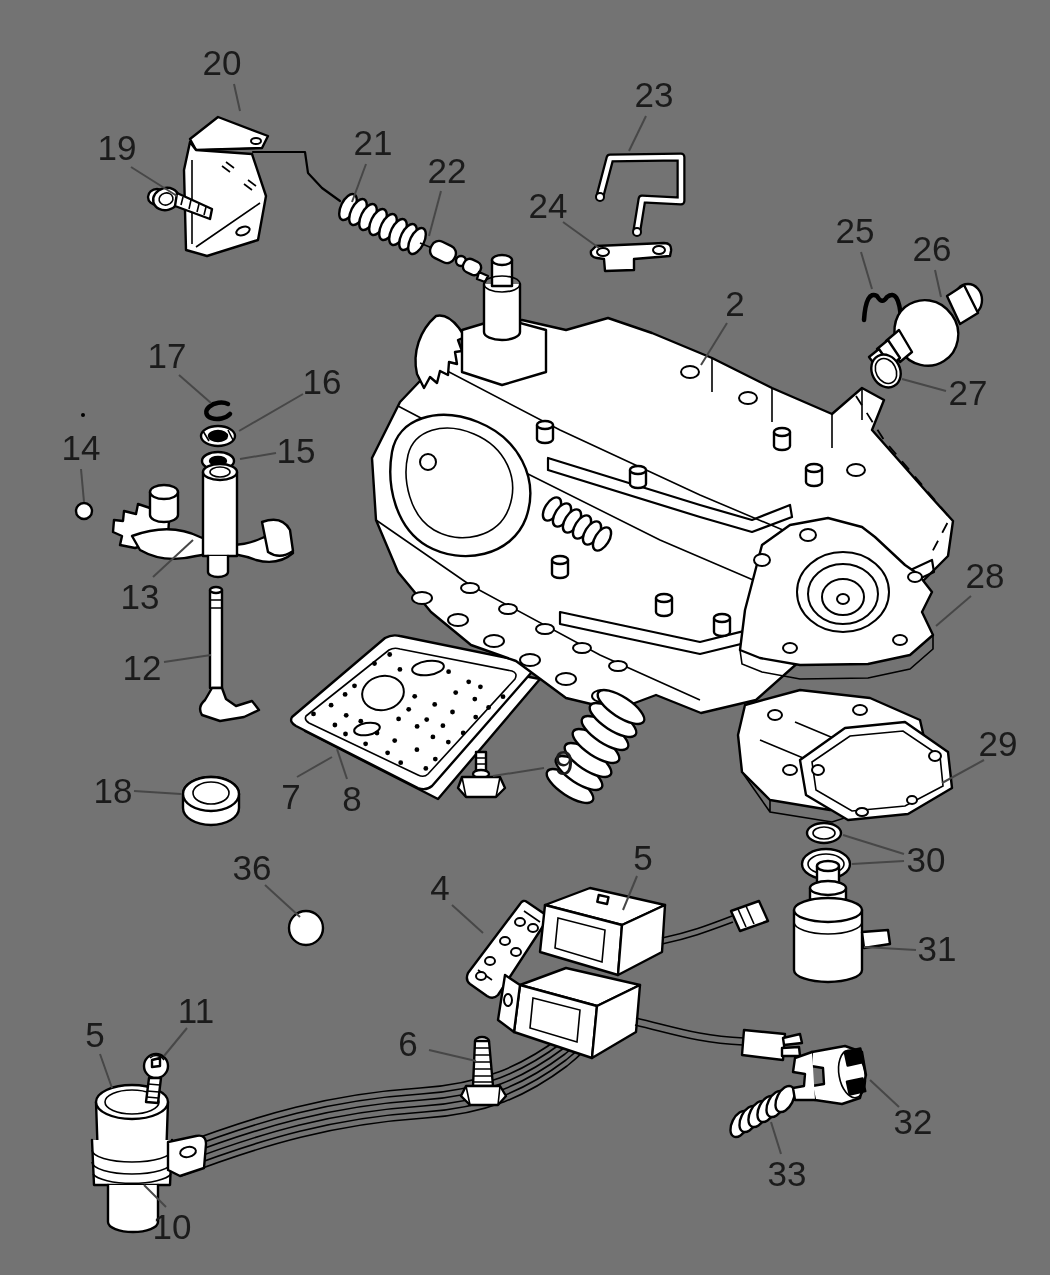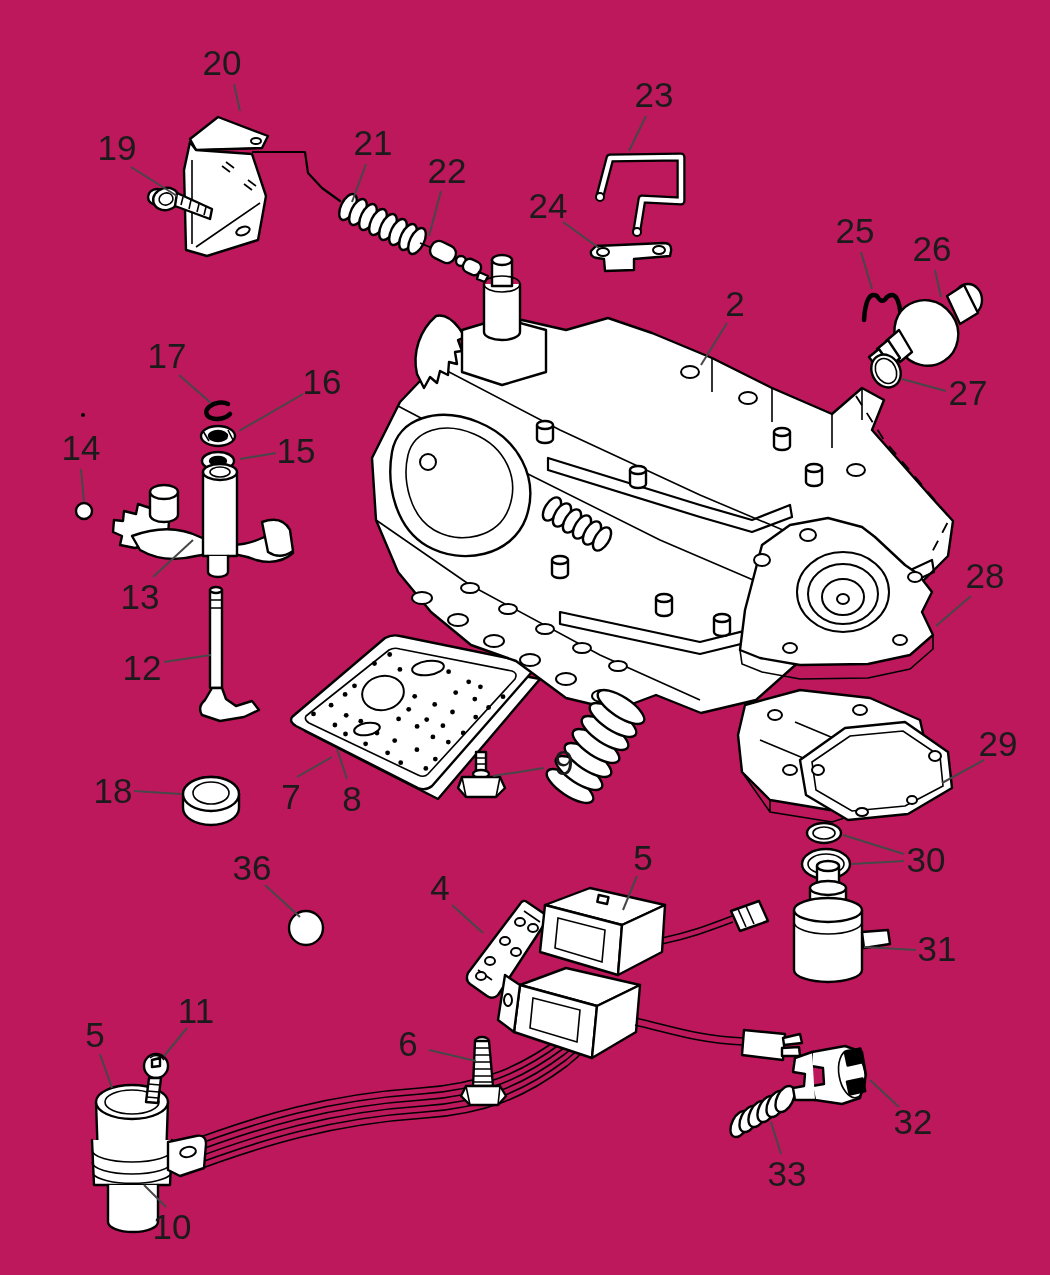--- a/index.html
+++ b/index.html
@@ -1,16 +1,16 @@
 <!DOCTYPE html>
 <html><head>
 <meta charset="utf-8">
 <style>
   html,body{margin:0;padding:0;background:#ffffff;}
-  .stage{position:relative;width:1050px;height:1275px;background:#be185d;overflow:hidden;}
+  .stage{position:relative;width:1050px;height:1275px;background:#737373;overflow:hidden;}
   svg{display:block;}
   .part{stroke:#000;stroke-width:2.4;fill:#fff;stroke-linejoin:round;stroke-linecap:round;}
   .ln{stroke:#000;stroke-width:2.2;fill:none;stroke-linejoin:round;stroke-linecap:round;}
   .thin{stroke:#000;stroke-width:1.6;fill:none;}
   .hole{stroke:#000;stroke-width:2;fill:#fff;}
   .dot{fill:#000;stroke:none;}
   .tube{stroke:#000;stroke-width:9;fill:none;stroke-linejoin:round;stroke-linecap:round;}
   .tubein{stroke:#fff;stroke-width:4.5;fill:none;stroke-linejoin:round;stroke-linecap:round;}
   .leader{stroke:#474747;stroke-width:2;fill:none;}
   .callout{font-family:"Liberation Sans","DejaVu Sans",sans-serif;font-size:35px;fill:#1b1b1b;}

